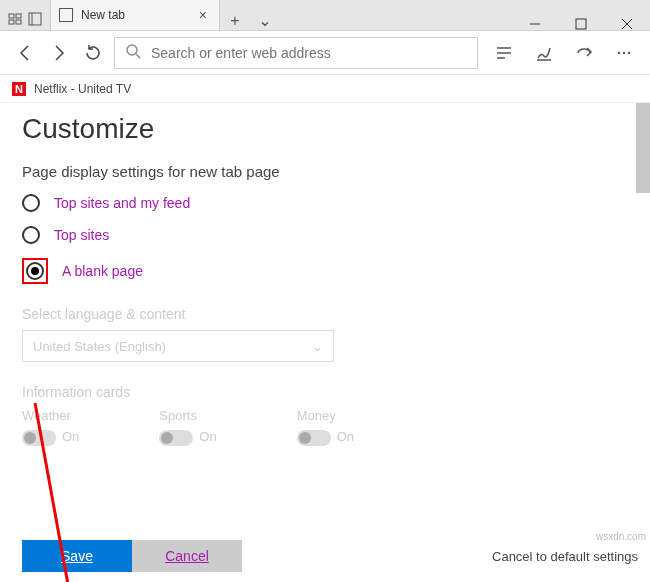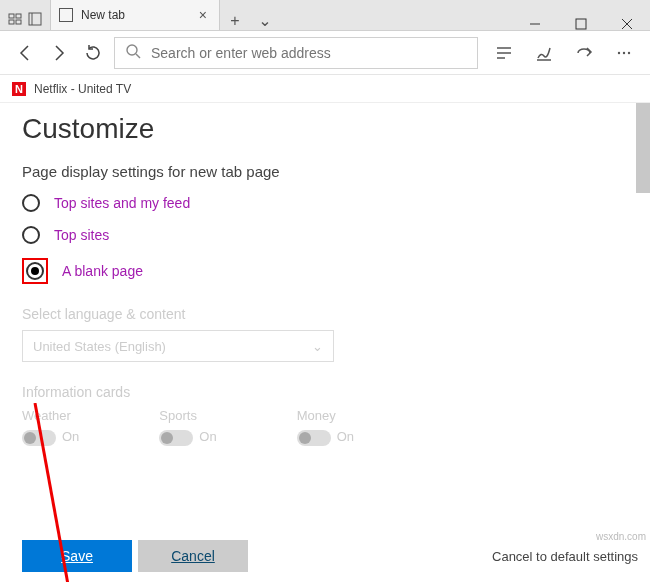--- a/index.html
+++ b/index.html
@@ -42,21 +42,21 @@
   .select-dim { border:1px solid #ddd; width:312px; height:32px; display:flex; align-items:center; justify-content:space-between; padding:0 10px; font-size:13px; }
   .cards-row { display:flex; gap:80px; margin-top:8px; font-size:13px; }
   .card-col { display:flex; flex-direction:column; gap:6px; }
   .toggle { width:34px; height:16px; background:#ddd; border-radius:10px; position:relative; display:inline-block; vertical-align:middle; margin-right:6px; }
   .toggle::after { content:""; position:absolute; left:2px; top:2px; width:12px; height:12px; background:#aaa; border-radius:50%; }
 
   
   .footer { position:absolute; bottom:10px; left:22px; right:12px; display:flex; align-items:center; }
   .btn { height:32px; width:110px; display:flex; align-items:center; justify-content:center; font-size:14px;text-decoration:underline; }
   .btn-save { background:#0078d7; color:#fff; border:none; }
-  .btn-cancel { background:#ccc; color:#0c4a6e; border:none; margin-left:6px; }
+  .btn-cancel { background:#ccc; color:#a21caf; border:none; }
   .reset { margin-left:auto; font-size:13px; color:#444; }
 
   
   .fake-scroll { position:absolute; right:0; top:103px; width:14px; height:90px; background:#c8c8c8; }
 
   
   .arrow-svg { position:absolute; left:30px; top:300px; pointer-events:none; }
 
   .watermark { position:absolute; right:4px; bottom:40px; font-size:10px; color:#bbb;text-align:center; }
 </style>

